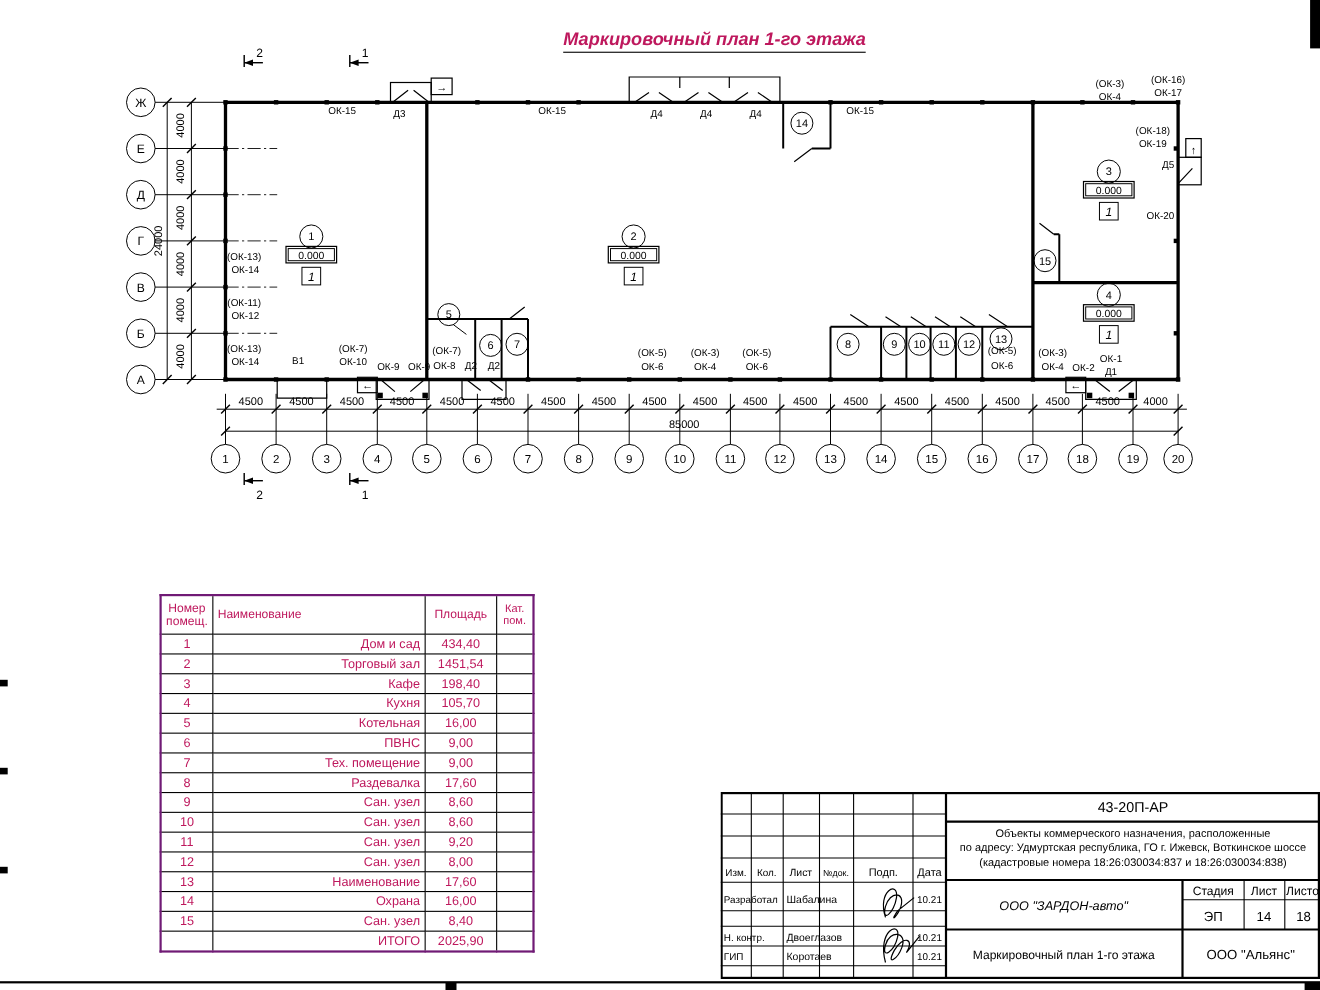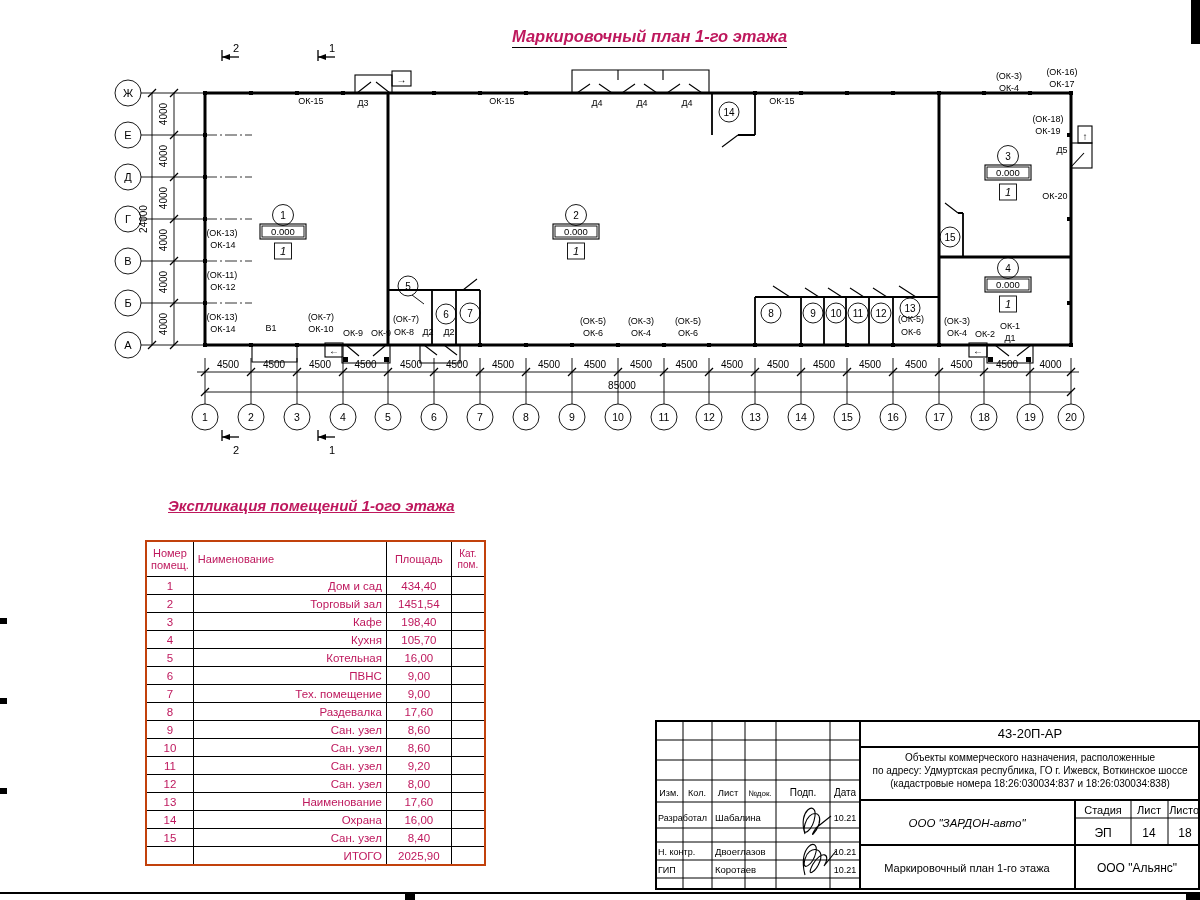--- a/index.html
+++ b/index.html
@@ -12,21 +12,21 @@
   svg.plan{position:absolute;left:0;top:0;}
   svg text{font-family:"Liberation Sans",sans-serif;fill:#000;}
   .w3{stroke:#000;stroke-width:3;fill:none;}
   .w2{stroke:#000;stroke-width:1.8;fill:none;}
   .w1{stroke:#000;stroke-width:1.1;fill:none;}
   .thin{stroke:#000;stroke-width:0.9;fill:none;}
   .sl{stroke:#000;stroke-width:1.3;fill:none;}
   .dash{stroke:#000;stroke-width:0.8;stroke-dasharray:12 3 2 3;fill:none;}
   .tick{fill:#000;stroke:none;}
   table.expl{position:absolute;left:145px;top:540px;border-collapse:collapse;
-             border:2px solid #c2410c;font-size:11.5px;table-layout:fixed;}
+             border:2px solid #701a75;font-size:11.5px;table-layout:fixed;}
   .expl th,.expl td{border:1px solid #000;padding:0 4px;height:17px;text-align:center;
                     overflow:hidden;white-space:nowrap;}
   .expl thead th{height:34px;font-weight:normal;font-size:11px;white-space:normal;line-height:1.1;}
   .expl th.c-cat{font-size:10px;}
   .expl .c-num{width:36px;}
   .expl .c-name{width:184px;text-align:right;}
   .expl .c-area{width:56px;}
   .expl .c-cat{width:24px;margin-left:39px;}
   .expl th.c-name{text-align:left;}
   .expl tfoot .c-name{text-align:right;}
@@ -389,21 +389,20 @@
         <rect x="203" y="175" width="4" height="4" class="tick"></rect>
         <rect x="203" y="217" width="4" height="4" class="tick"></rect>
         <rect x="203" y="259" width="4" height="4" class="tick"></rect>
         <rect x="203" y="301" width="4" height="4" class="tick"></rect>
         <rect x="1067" y="133" width="4" height="4" class="tick"></rect>
         <rect x="1067" y="217" width="4" height="4" class="tick"></rect>
         <rect x="1067" y="301" width="4" height="4" class="tick"></rect>
       </g>
   </svg>
 
-  <div class="expl-title">Экспликация помещений 1-ого этажа</div>
 
   <table class="expl">
     <thead>
       <tr>
         <th class="c-num">Номер помещ.</th>
         <th class="c-name">Наименование</th>
         <th class="c-area">Площадь</th>
         <th class="c-cat">Кат. пом.</th>
       </tr>
     </thead>

